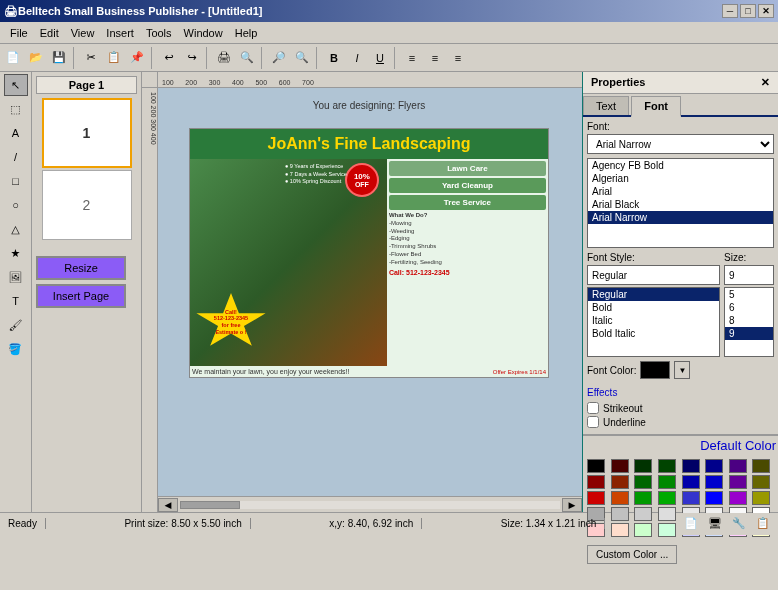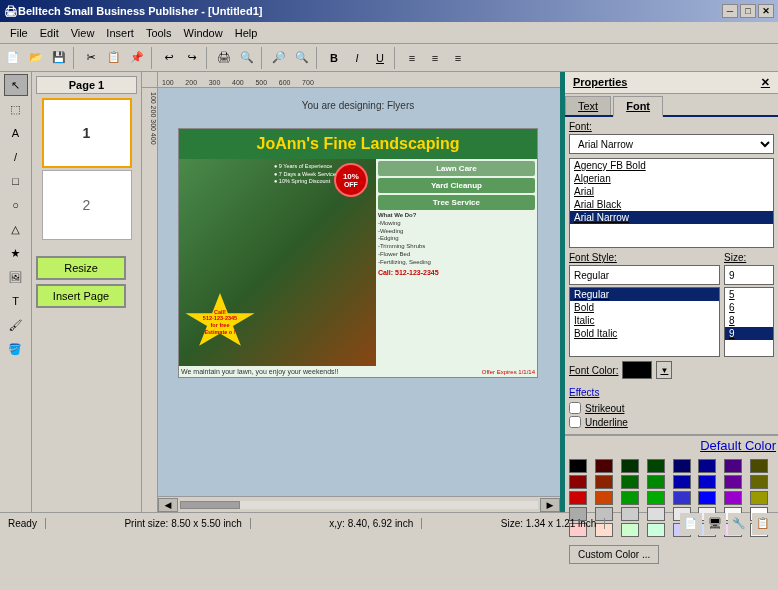--- a/index.html
+++ b/index.html
@@ -143,21 +143,21 @@
     .offer-text { color: #cc0000; font-size: 6px; }
 
     
     .h-scrollbar {
       position: absolute; bottom: 0; left: 16px; right: 0; height: 16px;
       background: #d4d0c8; border-top: 1px solid #999; display: flex; align-items: center;
     }
 
     
     .right-panel {
-      width: 218px; background: #d4d0c8; border-left: 5px solid #0f766e; text-decoration: underline;
+      width: 196px; background: #d4d0c8; border-left: 1px solid #0f766e;
     }
     .panel-header {
       background: #e8e4dc; border-bottom: 1px solid #999; padding: 4px 8px;
       font-size: 11px; font-weight: bold; display: flex; justify-content: space-between;
     }
     .panel-tabs {
       display: flex; border-bottom: 2px solid #0a246a; background: #d4d0c8;
     }
     .panel-tab {
       padding: 3px 12px; font-size: 11px; cursor: pointer; border: 1px solid #999;
@@ -218,21 +218,21 @@
     }
     .color-palette { padding: 4px; display: grid; grid-template-columns: repeat(8, 1fr); gap: 2px; }
     .color-swatch {
       width: 18px; height: 14px; border: 1px solid #666; cursor: pointer;
     }
     .custom-color-btn {
       margin: 4px; padding: 3px 8px; background: #d4d0c8; border: 1px solid #888;
       font-size: 10px; cursor: pointer; text-align: center;
     }
     .bottom-btn {
-      padding: 4px 12px; background: #bef264; border: 2px solid #888;
+      padding: 4px 12px; background: #8b5cf6; border: 2px solid #888;
       font-size: 11px; cursor: pointer; text-align: center;
     }
 
     
     .status-bar {
       background: #d4d0c8; height: 22px; display: flex; align-items: center;
       padding: 0 0; border-top: 1px solid #999; font-size: 10px;
       justify-content: space-between;
     }
     .status-section { padding: 0 8px; border-right: 1px solid #888; }

